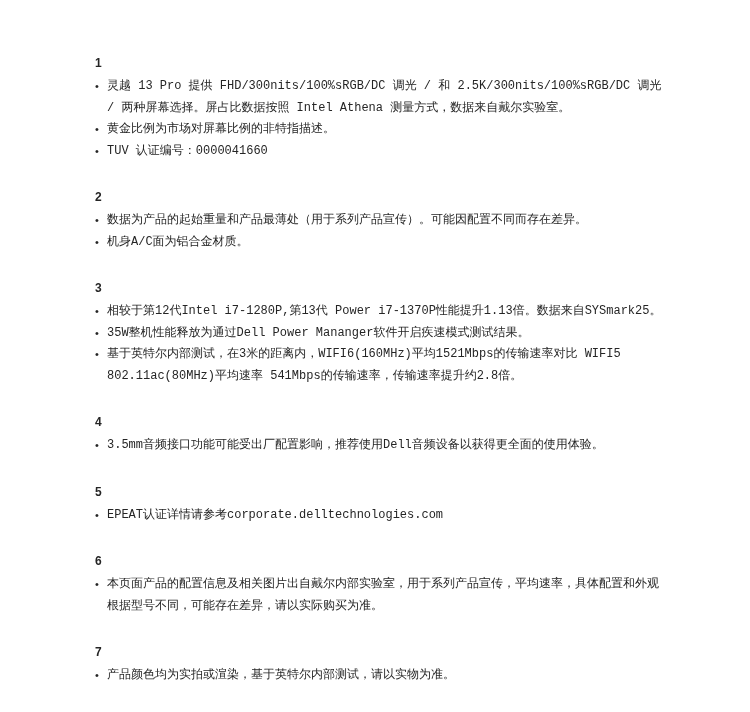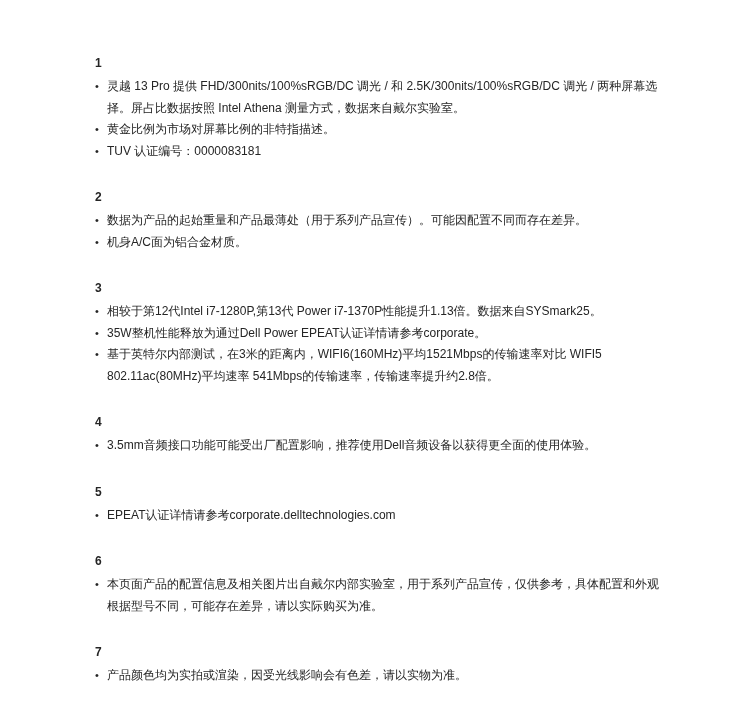--- a/index.html
+++ b/index.html
@@ -38,20 +38,21 @@
   }
   .bullet-dot {
     flex: 0 0 12px;
     width: 12px;
     font-size: 11px;
     color: #252525;
   }
   .bullet-text {
     flex: 1;
     word-break: break-word;
+    font-family: Liberation Mono, monospace;
   }
 </style>
 </head>
 <body>
 
 <div class="page">
   <div id="sections-root">
   <section class="footnote-section">
     <div class="section-number">1</div>
     <ul class="bullet-list">
@@ -60,21 +61,21 @@
     <span class="bullet-text">灵越 13 Pro 提供 FHD/300nits/100%sRGB/DC 调光 / 和 2.5K/300nits/100%sRGB/DC 调光 / 两种屏幕选择。屏占比数据按照 Intel Athena 测量方式，数据来自戴尔实验室。</span>
   </li>
 
   <li class="bullet-item">
     <span class="bullet-dot">•</span>
     <span class="bullet-text">黄金比例为市场对屏幕比例的非特指描述。</span>
   </li>
 
   <li class="bullet-item">
     <span class="bullet-dot">•</span>
-    <span class="bullet-text">TUV 认证编号：0000083181</span>
+    <span class="bullet-text">TUV 认证编号：0000041660</span>
   </li>
 </ul>
   </section>
 
   <section class="footnote-section">
     <div class="section-number">2</div>
     <ul class="bullet-list">
   <li class="bullet-item">
     <span class="bullet-dot">•</span>
     <span class="bullet-text">数据为产品的起始重量和产品最薄处（用于系列产品宣传）。可能因配置不同而存在差异。</span>
@@ -90,21 +91,21 @@
   <section class="footnote-section">
     <div class="section-number">3</div>
     <ul class="bullet-list">
   <li class="bullet-item">
     <span class="bullet-dot">•</span>
     <span class="bullet-text">相较于第12代Intel i7-1280P,第13代 Power i7-1370P性能提升1.13倍。数据来自SYSmark25。</span>
   </li>
 
   <li class="bullet-item">
     <span class="bullet-dot">•</span>
-    <span class="bullet-text">35W整机性能释放为通过Dell Power EPEAT认证详情请参考corporate。</span>
+    <span class="bullet-text">35W整机性能释放为通过Dell Power Mananger软件开启疾速模式测试结果。</span>
   </li>
 
   <li class="bullet-item">
     <span class="bullet-dot">•</span>
     <span class="bullet-text">基于英特尔内部测试，在3米的距离内，WIFI6(160MHz)平均1521Mbps的传输速率对比 WIFI5 802.11ac(80MHz)平均速率 541Mbps的传输速率，传输速率提升约2.8倍。</span>
   </li>
 </ul>
   </section>
 
   <section class="footnote-section">
@@ -125,28 +126,28 @@
     <span class="bullet-text">EPEAT认证详情请参考corporate.delltechnologies.com</span>
   </li>
 </ul>
   </section>
 
   <section class="footnote-section">
     <div class="section-number">6</div>
     <ul class="bullet-list">
   <li class="bullet-item">
     <span class="bullet-dot">•</span>
-    <span class="bullet-text">本页面产品的配置信息及相关图片出自戴尔内部实验室，用于系列产品宣传，仅供参考，具体配置和外观根据型号不同，可能存在差异，请以实际购买为准。</span>
+    <span class="bullet-text">本页面产品的配置信息及相关图片出自戴尔内部实验室，用于系列产品宣传，平均速率，具体配置和外观根据型号不同，可能存在差异，请以实际购买为准。</span>
   </li>
 </ul>
   </section>
 
   <section class="footnote-section">
     <div class="section-number">7</div>
     <ul class="bullet-list">
   <li class="bullet-item">
     <span class="bullet-dot">•</span>
-    <span class="bullet-text">产品颜色均为实拍或渲染，因受光线影响会有色差，请以实物为准。</span>
+    <span class="bullet-text">产品颜色均为实拍或渲染，基于英特尔内部测试，请以实物为准。</span>
   </li>
 </ul>
   </section>
 </div>
 </div>
 
 </body></html>

